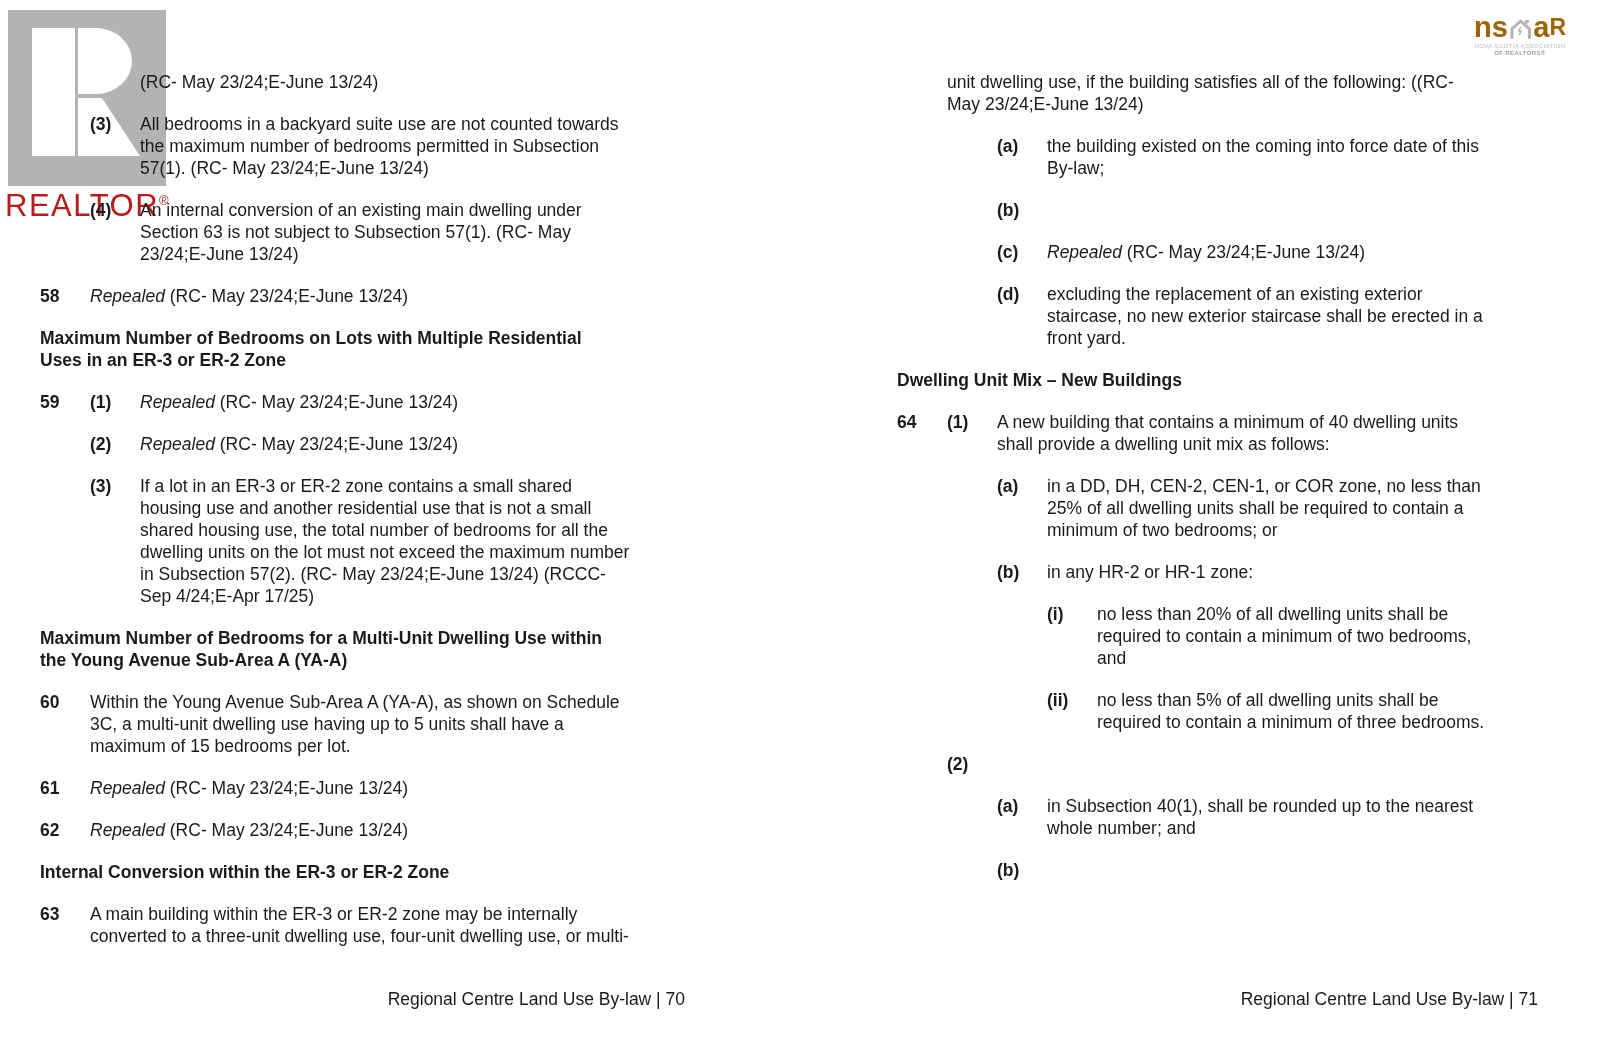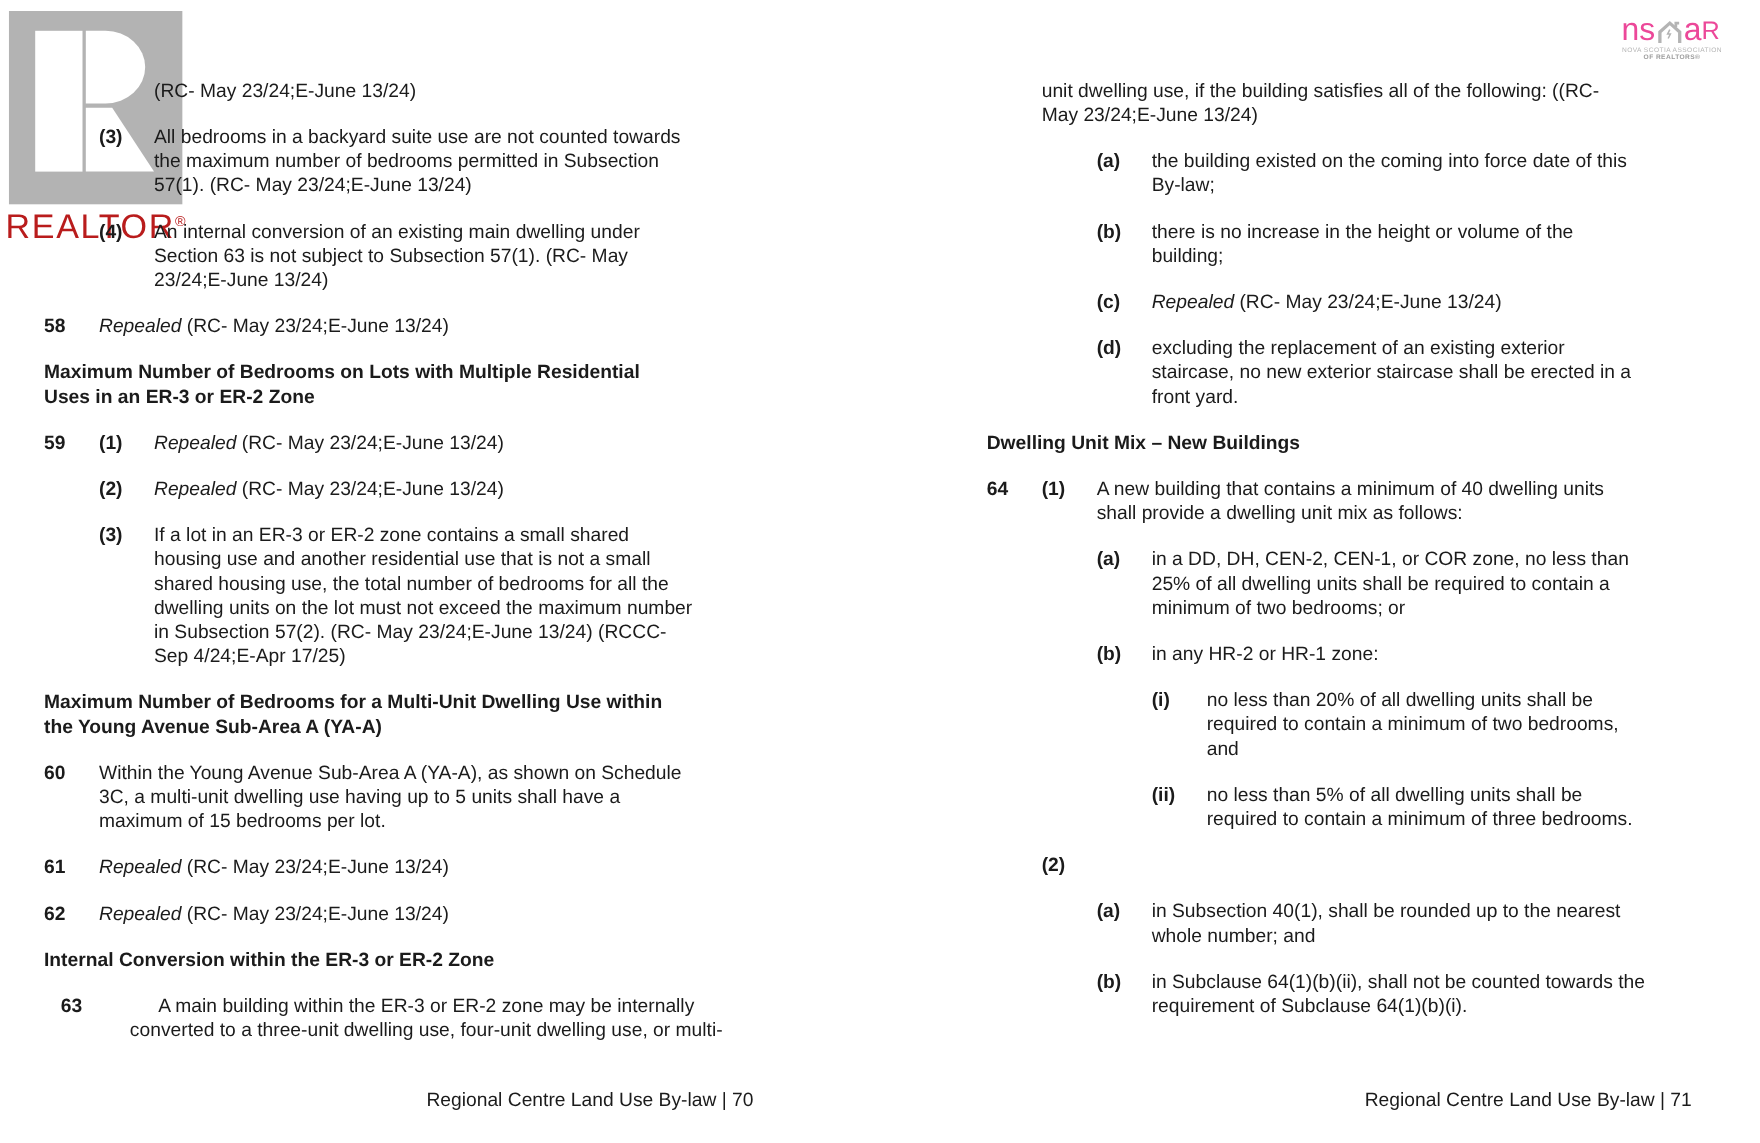--- a/index.html
+++ b/index.html
@@ -27,22 +27,22 @@
   .realtor-logo{position:absolute;left:8px;top:10px;filter:blur(0.3px);}
   .realtor-word{
     position:absolute;left:-3px;top:174px;
     font-size:31px;line-height:34px;letter-spacing:1.5px;
     color:#b91c1c;font-weight:400;white-space:nowrap;
   }
   .realtor-word .reg{font-size:13px;vertical-align:super;letter-spacing:0;}
   
   .nsar-logo{position:absolute;left:1474px;top:12px;width:92px;text-align:center;filter:blur(0.3px);}
   .nsar-word{
-    display:flex;align-items:flex-end;justify-content:flex-start;
-    color:#ec4899;font-size:29px;line-height:30px;font-weight:400;
+    display:flex;align-items:flex-end;justify-content:flex-end;
+    color:#a16207;font-size:29px;line-height:30px;font-weight:700;
   }
   .nsar-word .nsar-R{font-size:23px;line-height:30px;}
   .nsar-word svg{margin:0 1px 2px 1px;}
   .nsar-sub{margin-top:1px;color:#b6b6b6;font-size:6px;line-height:6.5px;letter-spacing:0.4px;font-weight:400;}
   .nsar-sub .l2{color:#9c9c9c;font-weight:bold;}
 </style>
 </head>
 <body>
 
 <div class="canvas">
@@ -131,21 +131,21 @@
           <span class="lbl">61</span>
           <span class="btxt"><em>Repealed</em><span> (RC- May 23/24;E-June 13/24)</span></span>
         </div>
         <div class="block" style="padding-left: 0px;">
           <span class="lbl">62</span>
           <span class="btxt"><em>Repealed</em><span> (RC- May 23/24;E-June 13/24)</span></span>
         </div>
         <div class="block heading" style="padding-left: 0px;">
           <span class="btxt"><span>Internal Conversion within the ER-3 or ER-2 Zone</span></span>
         </div>
-        <div class="block" style="padding-left: 0px; text-align: center;">
+        <div class="block" style="padding-left: 0px;">
           <span class="lbl">63</span>
           <span class="btxt"><span>A main building within the ER-3 or ER-2 zone may be internally
 converted to a three-unit dwelling use, four-unit dwelling use, or multi-</span></span>
         </div>
       </div>
     <div class="footer">Regional Centre Land Use By-law | 70</div>
   </div>
 
   <div class="page page-right">
     <div class="blocks" id="blocks-1">
@@ -153,22 +153,20 @@
           <span class="btxt"><span>unit dwelling use, if the building satisfies all of the following: ((RC-
 May 23/24;E-June 13/24)</span></span>
         </div>
         <div class="block" style="padding-left: 100px;">
           <span class="lbl">(a)</span>
           <span class="btxt"><span>the building existed on the coming into force date of this
 By-law;</span></span>
         </div>
         <div class="block" style="padding-left: 100px;">
           <span class="lbl">(b)</span>
-          <span class="btxt"><span>there is no increase in the height or volume of the
-building;</span></span>
         </div>
         <div class="block" style="padding-left: 100px;">
           <span class="lbl">(c)</span>
           <span class="btxt"><em>Repealed</em><span> (RC- May 23/24;E-June 13/24)</span></span>
         </div>
         <div class="block" style="padding-left: 100px;">
           <span class="lbl">(d)</span>
           <span class="btxt"><span>excluding the replacement of an existing exterior
 staircase, no new exterior staircase shall be erected in a
 front yard.</span></span>
@@ -206,20 +204,18 @@
         <div class="block" style="padding-left: 50px;">
           <span class="lbl">(2)</span>
         </div>
         <div class="block" style="padding-left: 100px;">
           <span class="lbl">(a)</span>
           <span class="btxt"><span>in Subsection 40(1), shall be rounded up to the nearest
 whole number; and</span></span>
         </div>
         <div class="block" style="padding-left: 100px;">
           <span class="lbl">(b)</span>
-          <span class="btxt"><span>in Subclause 64(1)(b)(ii), shall not be counted towards the
-requirement of Subclause 64(1)(b)(i).</span></span>
         </div>
       </div>
     <div class="footer">Regional Centre Land Use By-law | 71</div>
   </div>
 
 </div>
 
 </body></html>

